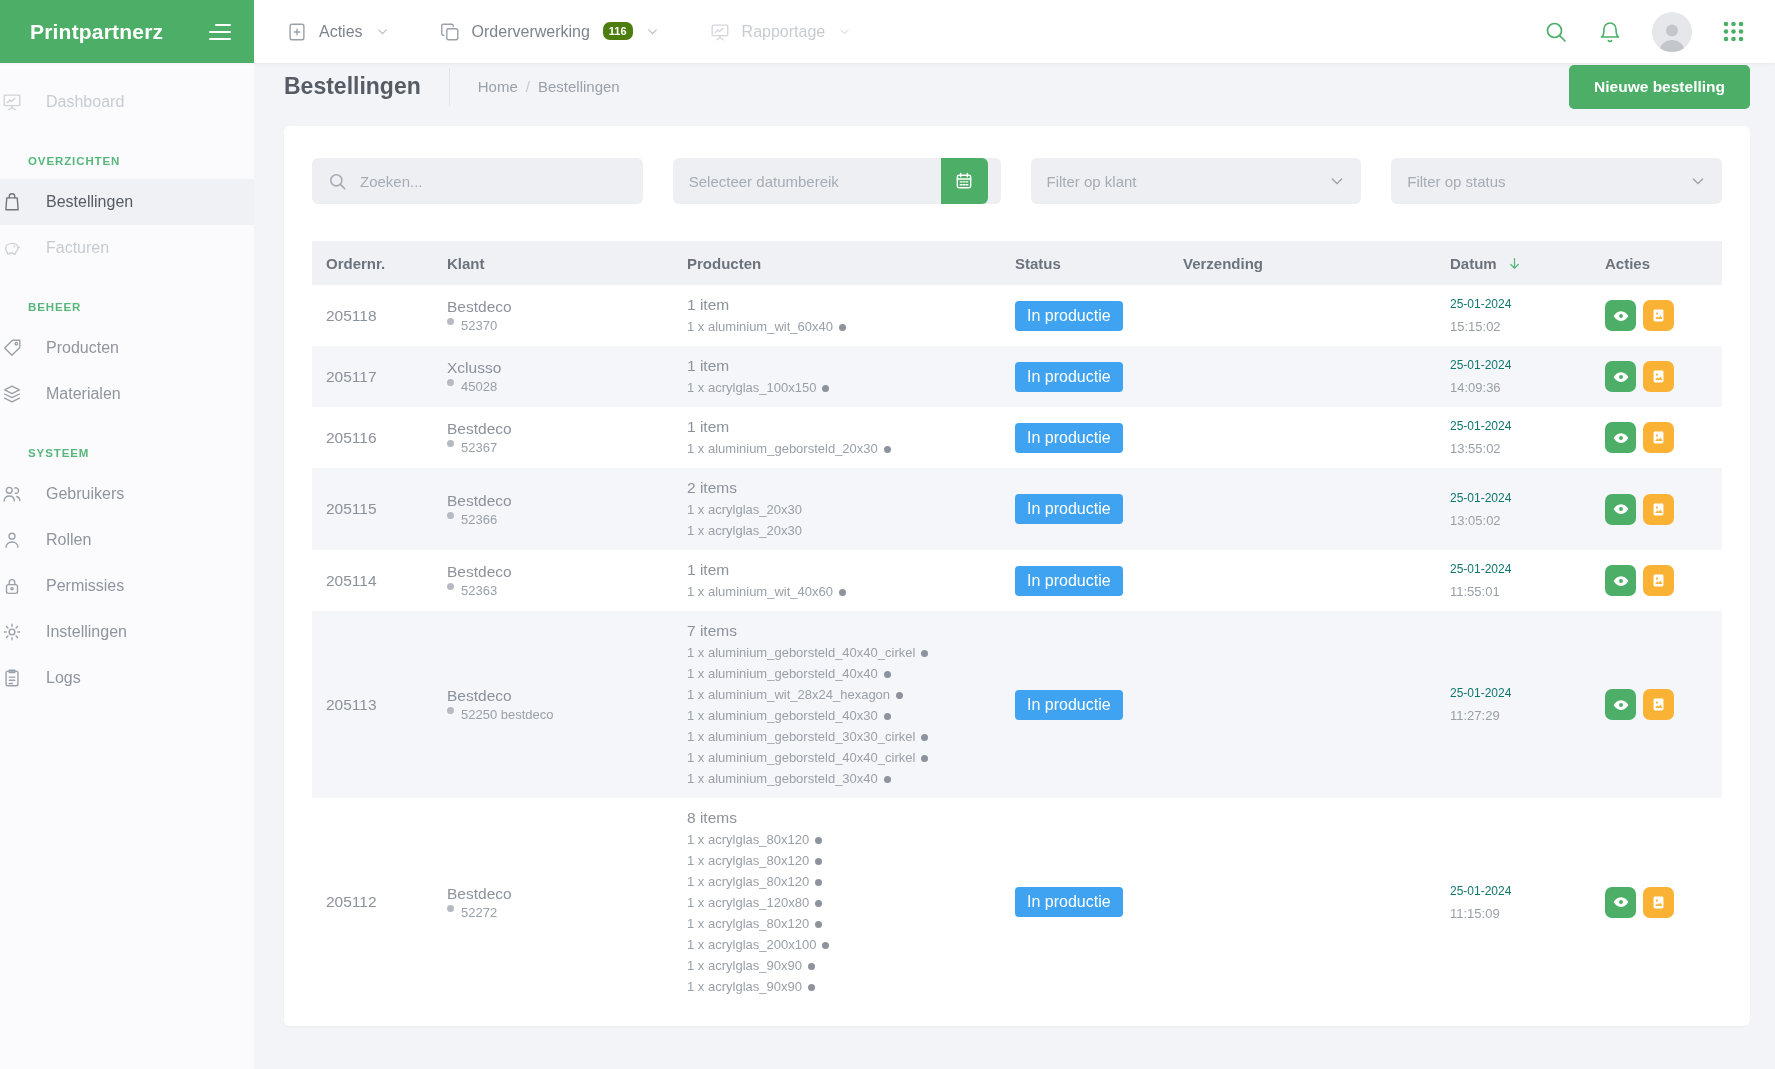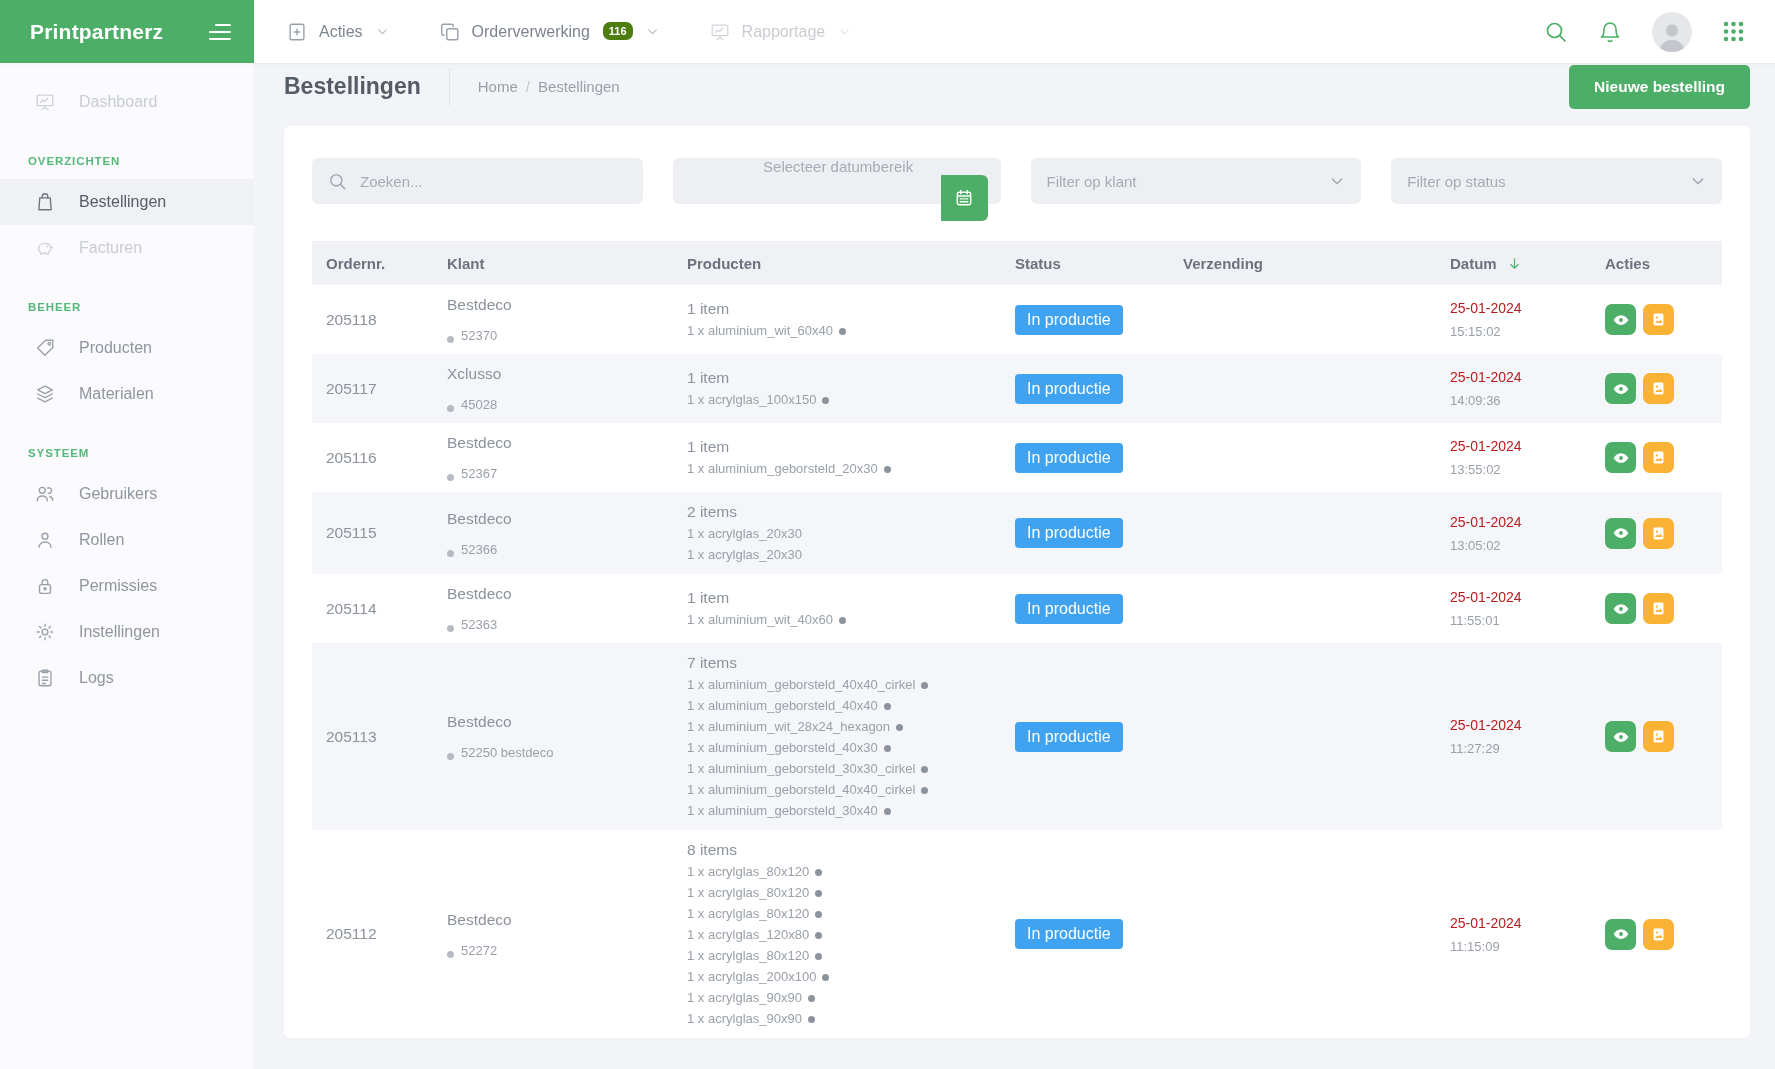--- a/index.html
+++ b/index.html
@@ -20,21 +20,21 @@
   .nav-badge { background:#4d7c0f; color:#fff; font-size:11px; font-weight:bold;
                padding:3px 6px; border-radius:7px; margin-left:2px; position:relative; top:-1px; }
   .nav-chevron { color:#b9bec6; display:flex; margin-left:2px; }
   .topbar-right { display:flex; align-items:center; gap:30px; padding-right:30px; }
   .tb-icon { color:#4cae67; display:flex; cursor:pointer; }
   .avatar { width:40px; height:40px; border-radius:50%; background:#e6e7ea; overflow:hidden;
             display:flex; align-items:flex-end; justify-content:center; cursor:pointer; }
 
   
   .sidebar { position:fixed; top:63px; left:0; bottom:0; width:254px; background:#fbfbfd; padding-top:16px; z-index:10; }
-  .side-item { height:46px; display:flex; align-items:center; gap:22px; padding-left:33px;
+  .side-item { height:46px; display:flex; align-items:center; gap:22px; 
                color:#8f959e; font-size:16px; cursor:pointer; }
   .side-item .sd-icon { width:24px; display:flex; justify-content:center; color:#9aa0a9; }
   .side-item.active { background:#f0f1f4; color:#565c65; }
   .side-item.active .sd-icon { color:#6f757e; }
   .side-item.disabled { color:#c7ccd3; cursor:default; }
   .side-item.disabled .sd-icon { color:#ced3d9; }
   .section-label { margin:30px 0 12px 28px; color:#55b87a; font-size:11.5px; font-weight:bold; letter-spacing:.9px; }
 
   
   .main { margin:63px 25px 0 284px; }
@@ -48,44 +48,44 @@
 
   .card { background:#fff; border-radius:6px; padding:32px 28px 0; min-height:900px;
           box-shadow:0 1px 2px rgba(40,50,60,.03); }
 
   
   .filters { display:flex; gap:30px; }
   .fbox { flex:1; height:46px; background:#edeff3; border-radius:6px; display:flex;
           align-items:center; padding:0 16px; color:#a6acb5; font-size:15px; cursor:pointer; position:relative; }
   .fbox .f-icon { display:flex; margin-right:13px; color:#a6acb5; }
   .fbox .chev { margin-left:auto; color:#9aa0a9; display:flex; }
-  .fbox.datebox { padding-right:13px;flex-direction:column; }
+  .fbox.datebox { padding-right:13px; }
   .date-btn { margin-left:auto; width:47px; height:46px; background:#4cae67; border:none; cursor:pointer;
               border-radius:0 6px 6px 0; display:flex; align-items:center; justify-content:center; color:#fff; flex:none; }
 
   
   .table { margin-top:37px; }
   .tgrid { display:grid; grid-template-columns:135px 240px 328px 168px 267px 155px 1fr; }
   .thead { background:#f0f1f5; height:44px; align-items:center; }
   .thead > div { font-size:15px; font-weight:bold; color:#6d737d; }
   .th-date { display:flex; align-items:center; gap:10px; }
   .sort-icon { color:#55b87a; display:flex; cursor:pointer; }
   .cell-first { padding-left:14px; }
   .trow { align-items:center; padding:11px 0; }
   .trow:nth-child(even) { background:#f5f6f9; }
   .ordernr { font-size:15.5px; color:#8c929b; }
   .klant-name { font-size:15.5px; color:#8c929b; }
-  .klant-sub { margin-top:14px; font-size:13px; color:#9aa0a8; display:flex; align-items:flex-end; gap:7px; }
+  .klant-sub { margin-top:2px; font-size:13px; color:#9aa0a8; display:flex; align-items:flex-start; gap:7px; }
   .klant-dot { width:7px; height:7px; border-radius:50%; background:#b6bbc3; flex:none; }
   .items-label { font-size:15.5px; color:#8c929b; margin-bottom:3px; }
   .prod-line { font-size:13px; color:#9aa0a8; margin-top:5px; line-height:16px; }
   .prod-dot { display:inline-block; width:7px; height:7px; border-radius:50%; background:#8d939c; margin-left:6px; }
   .badge { display:inline-block; background:#3fa3f1; color:#fff; font-size:16px;
            padding:6px 12px; border-radius:4px; }
-  .datum { font-size:14px; color:#b91c1c; }
+  .datum { font-size:12px; color:#0f766e; }
   .tijd { font-size:13px; color:#9aa0a8; margin-top:8px; }
   .acties { display:flex; gap:7px; }
   .act-btn { width:31px; height:31px; border:none; border-radius:7px; cursor:pointer;
              display:flex; align-items:center; justify-content:center; padding:0; }
   .act-view { background:#4cae67; }
   .act-pdf  { background:#f9b234; }
 </style>
 </head>
 <body>
 

